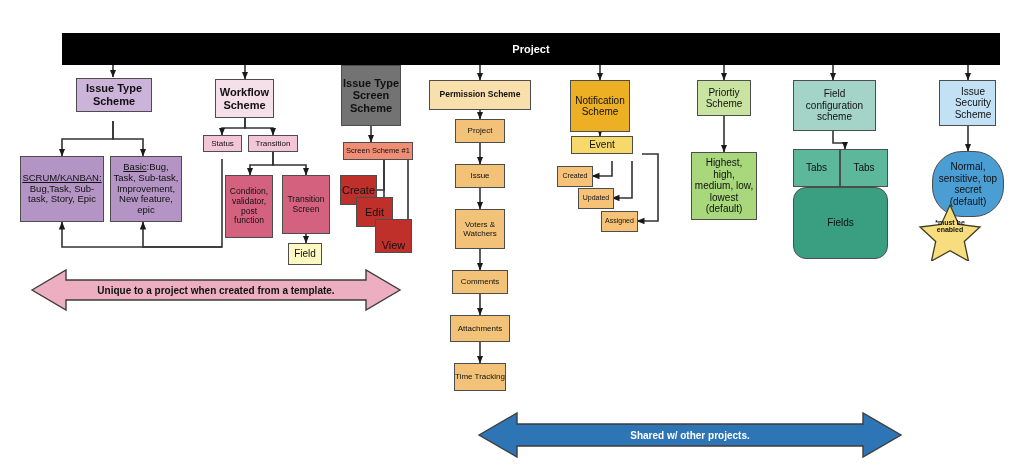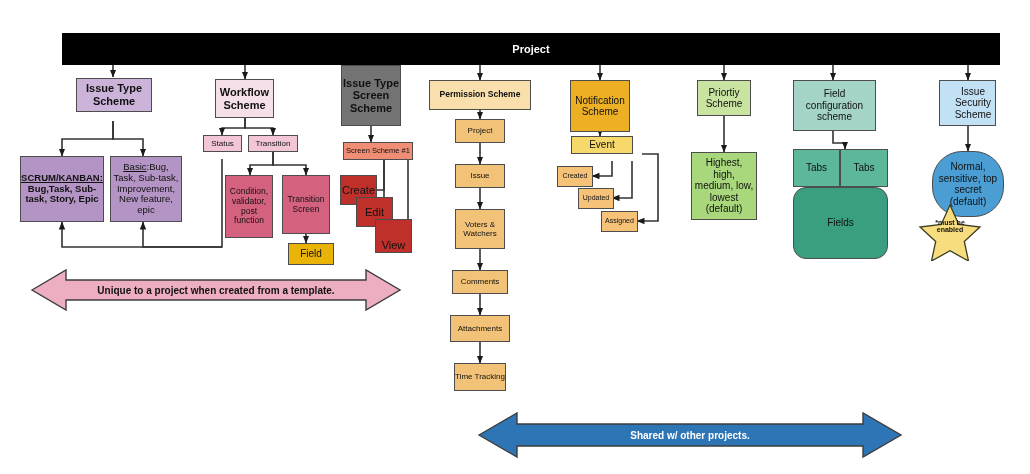--- a/index.html
+++ b/index.html
@@ -85,21 +85,21 @@
     </g>
   </svg>
 
   <div class="bar" style="left:62px;top:33px;width:936px;height:30px;">
     <span>Project</span>
   </div>
 
   <div class="node b" style="left:76px;top:78px;width:76px;height:34px;background:#ccb3d9;font-size:11px;">
     <span>Issue Type Scheme</span>
   </div>
-  <div class="node" style="left:20px;top:156px;width:84px;height:66px;background:#b394c4;font-size:9.5px;padding:2px;font-weight:bold;">
+  <div class="node" style="left:20px;top:156px;width:84px;height:66px;background:#b394c4;font-size:9.5px;padding:2px;">
     <span><span class="u">SCRUM/KANBAN:</span><span> Bug,Task, Sub-task, Story, Epic</span></span>
   </div>
   <div class="node" style="left:110px;top:156px;width:72px;height:66px;background:#b394c4;font-size:9.5px;padding:2px;">
     <span><span class="u">Basic</span><span>:Bug, Task, Sub-task, Improvement, New feature, epic</span></span>
   </div>
 
   <div class="node b" style="left:215px;top:79px;width:59px;height:39px;background:#f5dfe8;font-size:11px;">
     <span>Workflow Scheme</span>
   </div>
   <div class="node" style="left:203px;top:135px;width:39px;height:17px;background:#f2c6d6;font-size:8px;">
@@ -107,21 +107,21 @@
   </div>
   <div class="node" style="left:248px;top:135px;width:50px;height:17px;background:#f2c6d6;font-size:8px;">
     <span>Transition</span>
   </div>
   <div class="node" style="left:225px;top:175px;width:48px;height:63px;background:#d4627f;font-size:8.5px;padding:2px;">
     <span>Condition, validator, post function</span>
   </div>
   <div class="node" style="left:282px;top:175px;width:48px;height:59px;background:#d4627f;font-size:8.5px;padding:2px;">
     <span>Transition Screen</span>
   </div>
-  <div class="node" style="left:288px;top:243px;width:46px;height:22px;background:#eab308;font-size:10px;">
+  <div class="node" style="left:288px;top:243px;width:34px;height:22px;background:#fef9c3;font-size:10px;">
     <span>Field</span>
   </div>
 
   <div class="node b" style="left:341px;top:65px;width:60px;height:61px;background:#737373;font-size:11px;">
     <span>Issue Type Screen Scheme</span>
   </div>
   <div class="node" style="left:343px;top:142px;width:70px;height:18px;background:#ef8e74;font-size:7.5px;">
     <span>Screen Scheme #1</span>
   </div>
   <div class="node" style="left:340px;top:175px;width:37px;height:30px;background:#c0302b;font-size:11px;">

